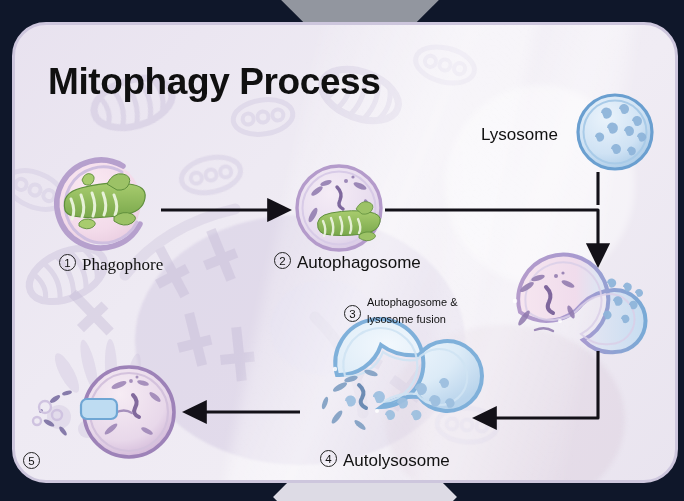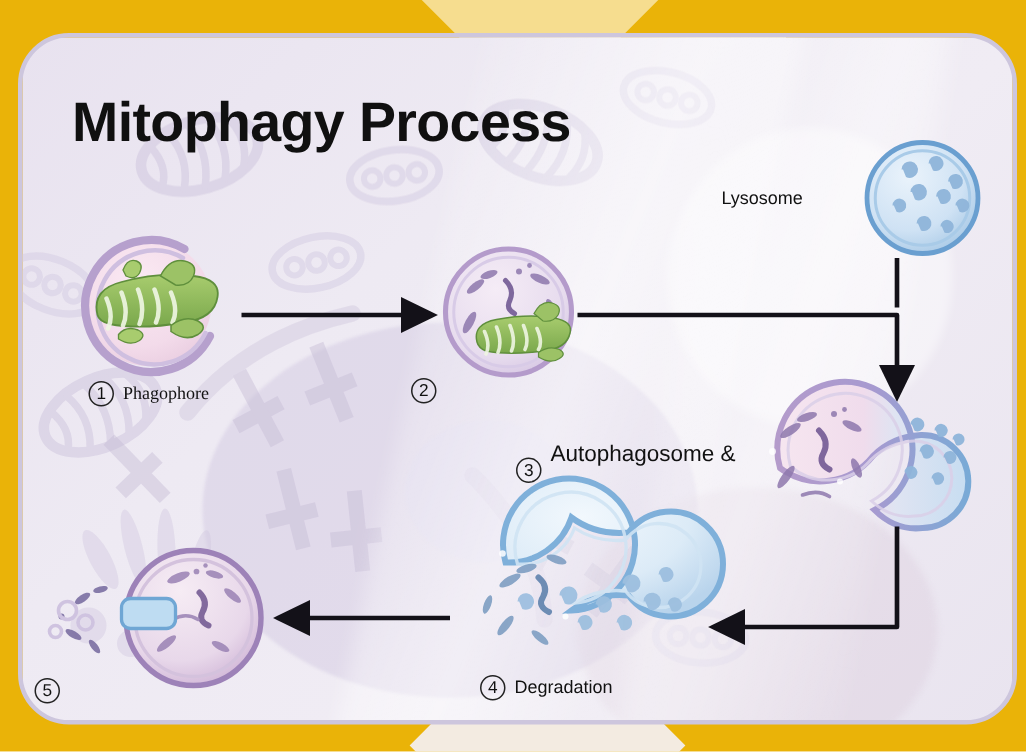--- a/index.html
+++ b/index.html
@@ -1,19 +1,19 @@
 <!DOCTYPE html>
 <html><head>
 <meta charset="utf-8">
 <style>
   html,body{margin:0;padding:0;background:#ffffff;}
   body{width:684px;height:501px;position:relative;overflow:hidden;
        font-family:"Liberation Sans","DejaVu Sans",sans-serif;}
 
-  #stage{position:absolute;inset:0;width:684px;height:501px;background:#eab308;}
+  #stage{position:absolute;inset:0;width:684px;height:501px;background:#0f172a;}
 
   
   .panel{position:absolute;left:12px;top:22px;width:660px;height:455px;
          border-radius:34px;
          background:linear-gradient(135deg,#e8e2ef 0%,#eeeaf3 35%,#f0ecf4 60%,#e9e4ef 100%);
          border:3px solid #cdc6dd;
          overflow:hidden;}
 
   
   .sheen{position:absolute;pointer-events:none;}
@@ -36,22 +36,22 @@
            border-radius:50%;background:rgba(222,216,236,.75);filter:blur(1px);}
   .bigcell2{position:absolute;left:370px;top:300px;width:240px;height:190px;
            border-radius:50%;background:rgba(214,200,214,.30);filter:blur(2px);}
   .bigcell3{position:absolute;left:430px;top:60px;width:190px;height:200px;
            border-radius:50%;background:rgba(255,255,255,.42);filter:blur(3px);}
 
   
   .title{position:absolute;left:33px;top:36px;font-size:37px;font-weight:bold;
          color:#101010;letter-spacing:-.4px;white-space:nowrap;}
 
-  .lbl{position:absolute;font-size:12px;color:#111;white-space:nowrap;}
-  .lbl2{position:absolute;font-size:15px;color:#111;text-align:center;line-height:17px;}
+  .lbl{position:absolute;font-size:17px;color:#111;white-space:nowrap;}
+  .lbl2{position:absolute;font-size:11px;color:#111;text-align:center;line-height:17px;}
 
   .num{position:absolute;width:17px;height:17px;border:1.3px solid #222;border-radius:50%;
        font-size:11.5px;color:#111;display:flex;align-items:center;justify-content:center;
        box-sizing:border-box;background:transparent;}
 
   svg{position:absolute;left:0;top:0;overflow:visible;}
 </style>
 </head>
 <body>
 
@@ -343,25 +343,27 @@
     </svg>
 
     <div class="title">Mitophagy Process</div>
 
     <div class="lbl" style="left:466px;top:100px;">Lysosome</div>
 
     <div class="num" style="left:44px;top:229px;">1</div>
     <div class="lbl" style="left:67px;top:230px;font-family:Liberation Serif, serif;">Phagophore</div>
 
     <div class="num" style="left:259px;top:227px;">2</div>
+    <div class="lbl" style="left:282px;top:228px;">Autophagosome</div>
 
     <div class="num" style="left:329px;top:280px;">3</div>
     <div class="lbl2" style="left:352px;top:269px;width:130px;text-align:left;">
       <span>Autophagosome &amp;</span><br>
+      <span>lysosome fusion</span>
     </div>
 
     <div class="num" style="left:305px;top:425px;">4</div>
-    <div class="lbl" style="left:328px;top:426px;">Degradation</div>
+    <div class="lbl" style="left:328px;top:426px;">Autolysosome</div>
 
     <div class="num" style="left:8px;top:427px;">5</div>
 
   </div>
 </div>
 
 </body></html>

